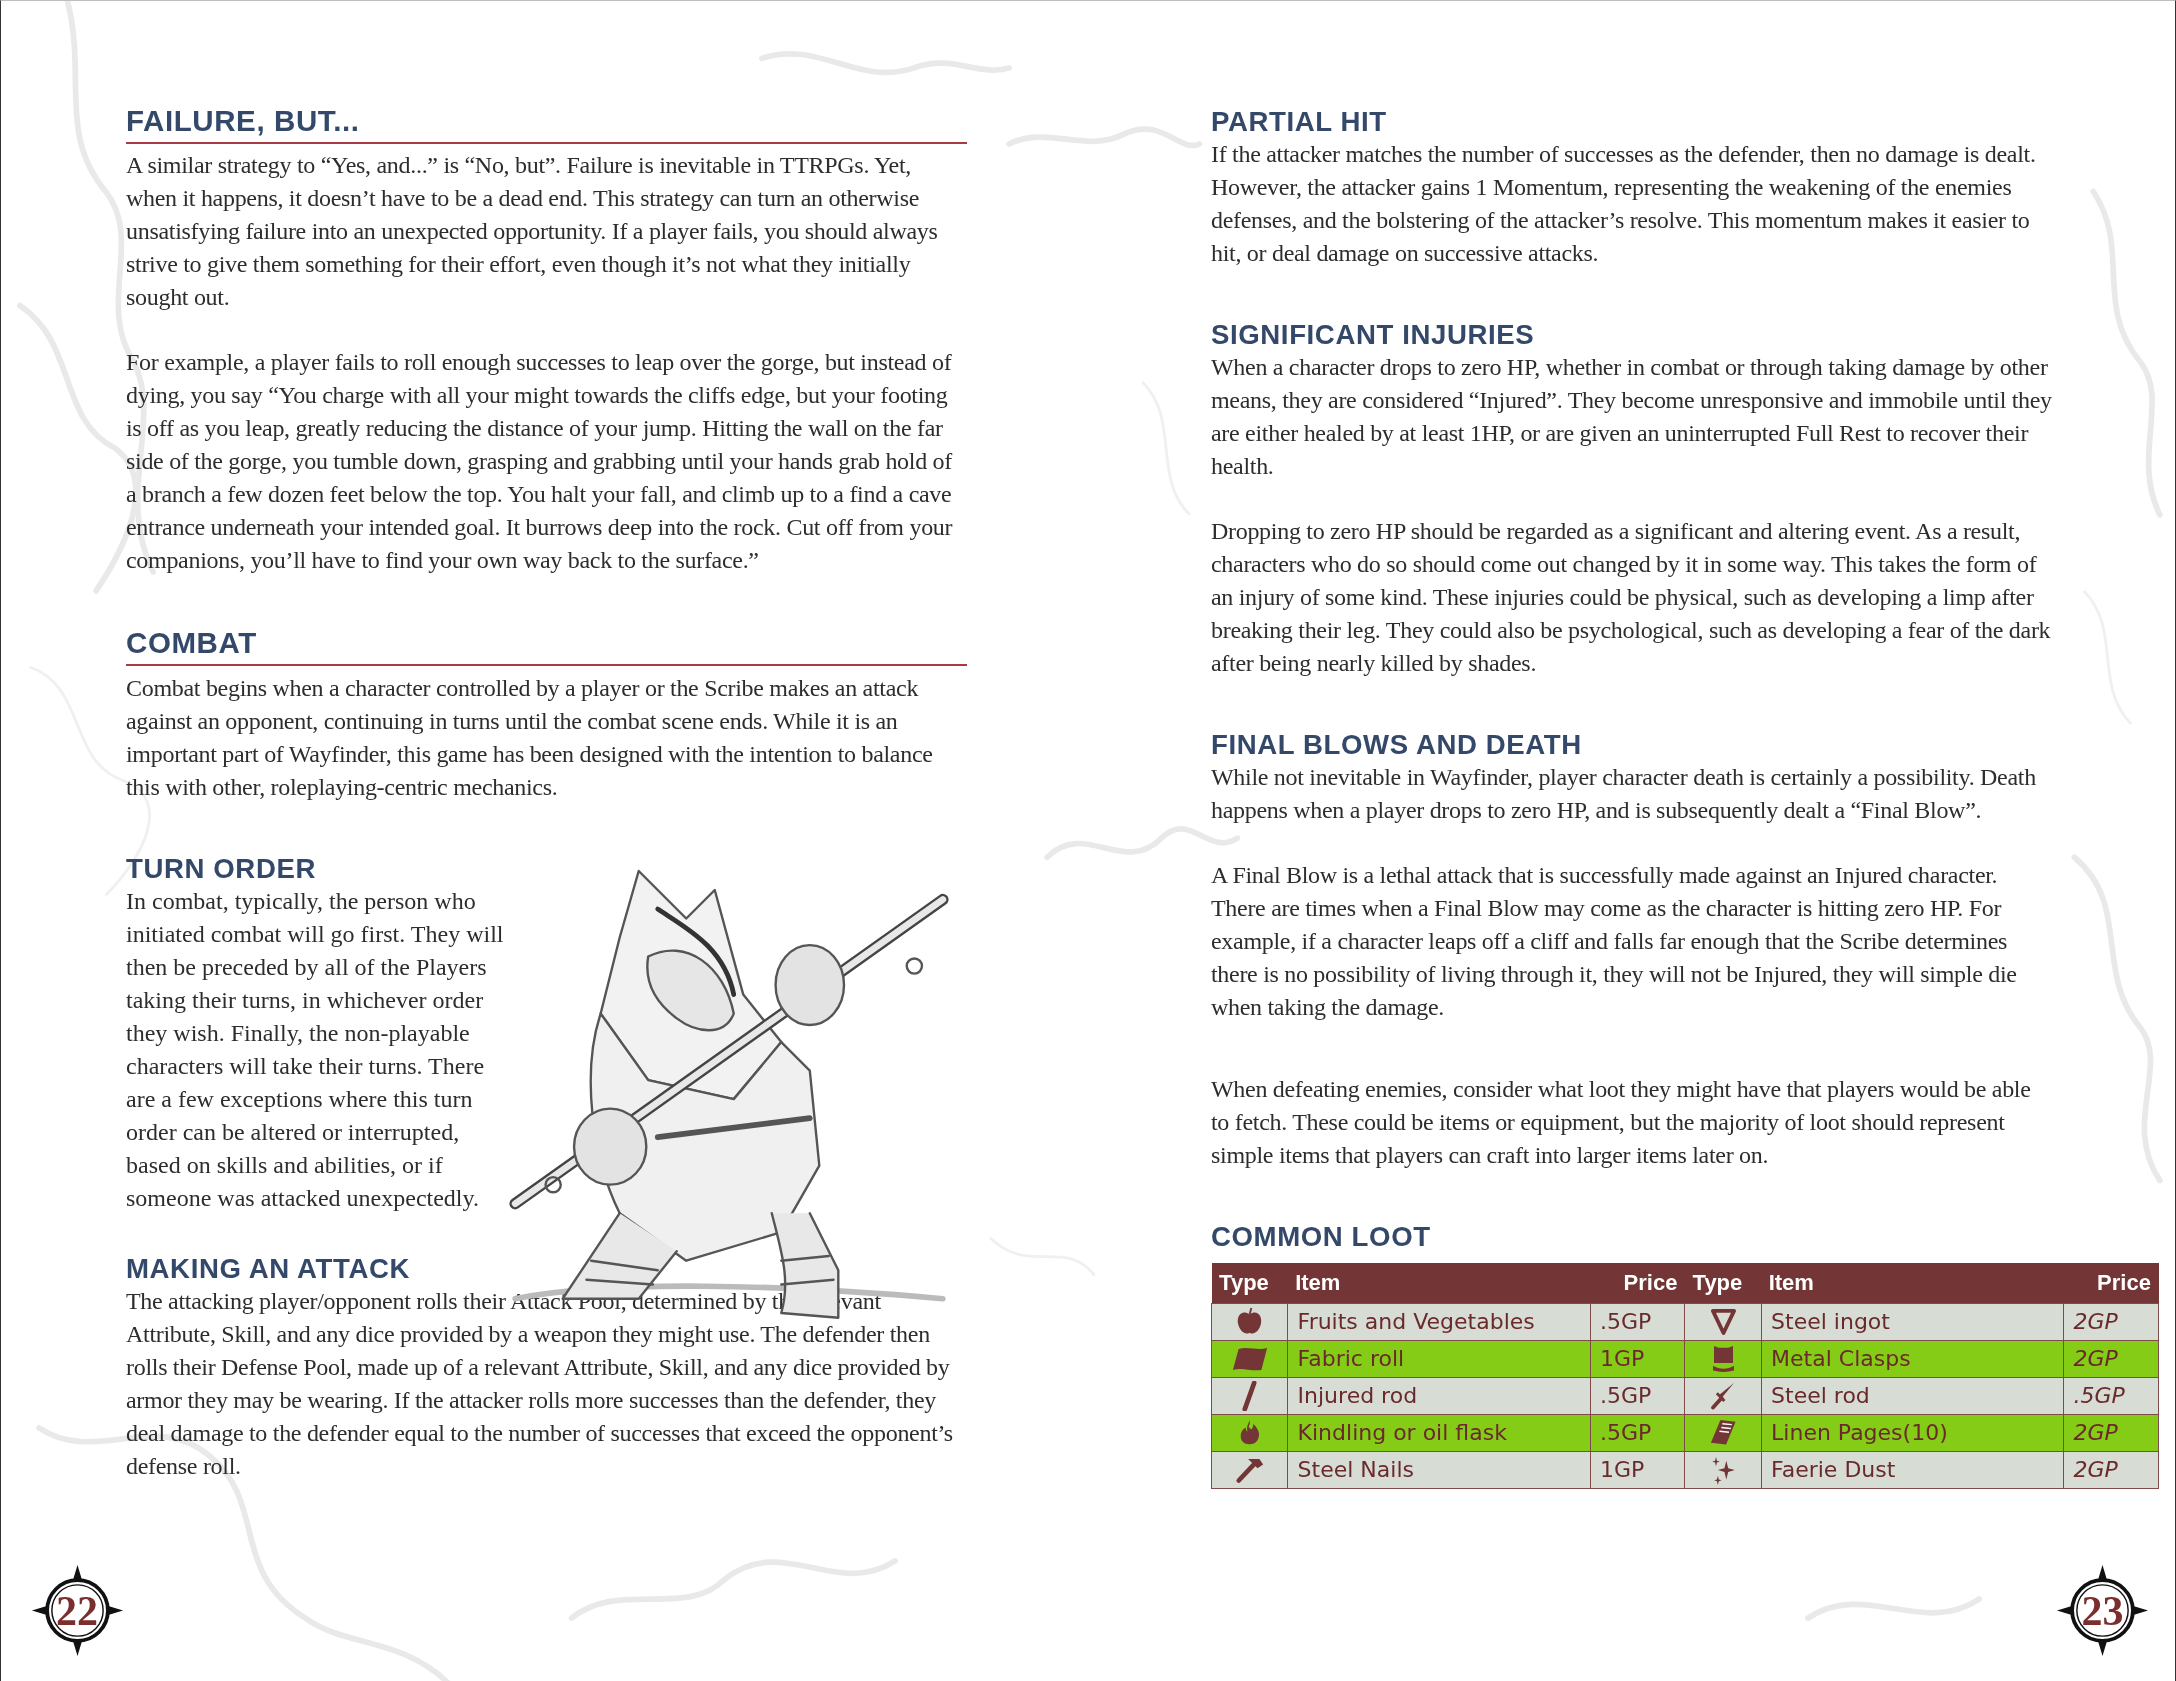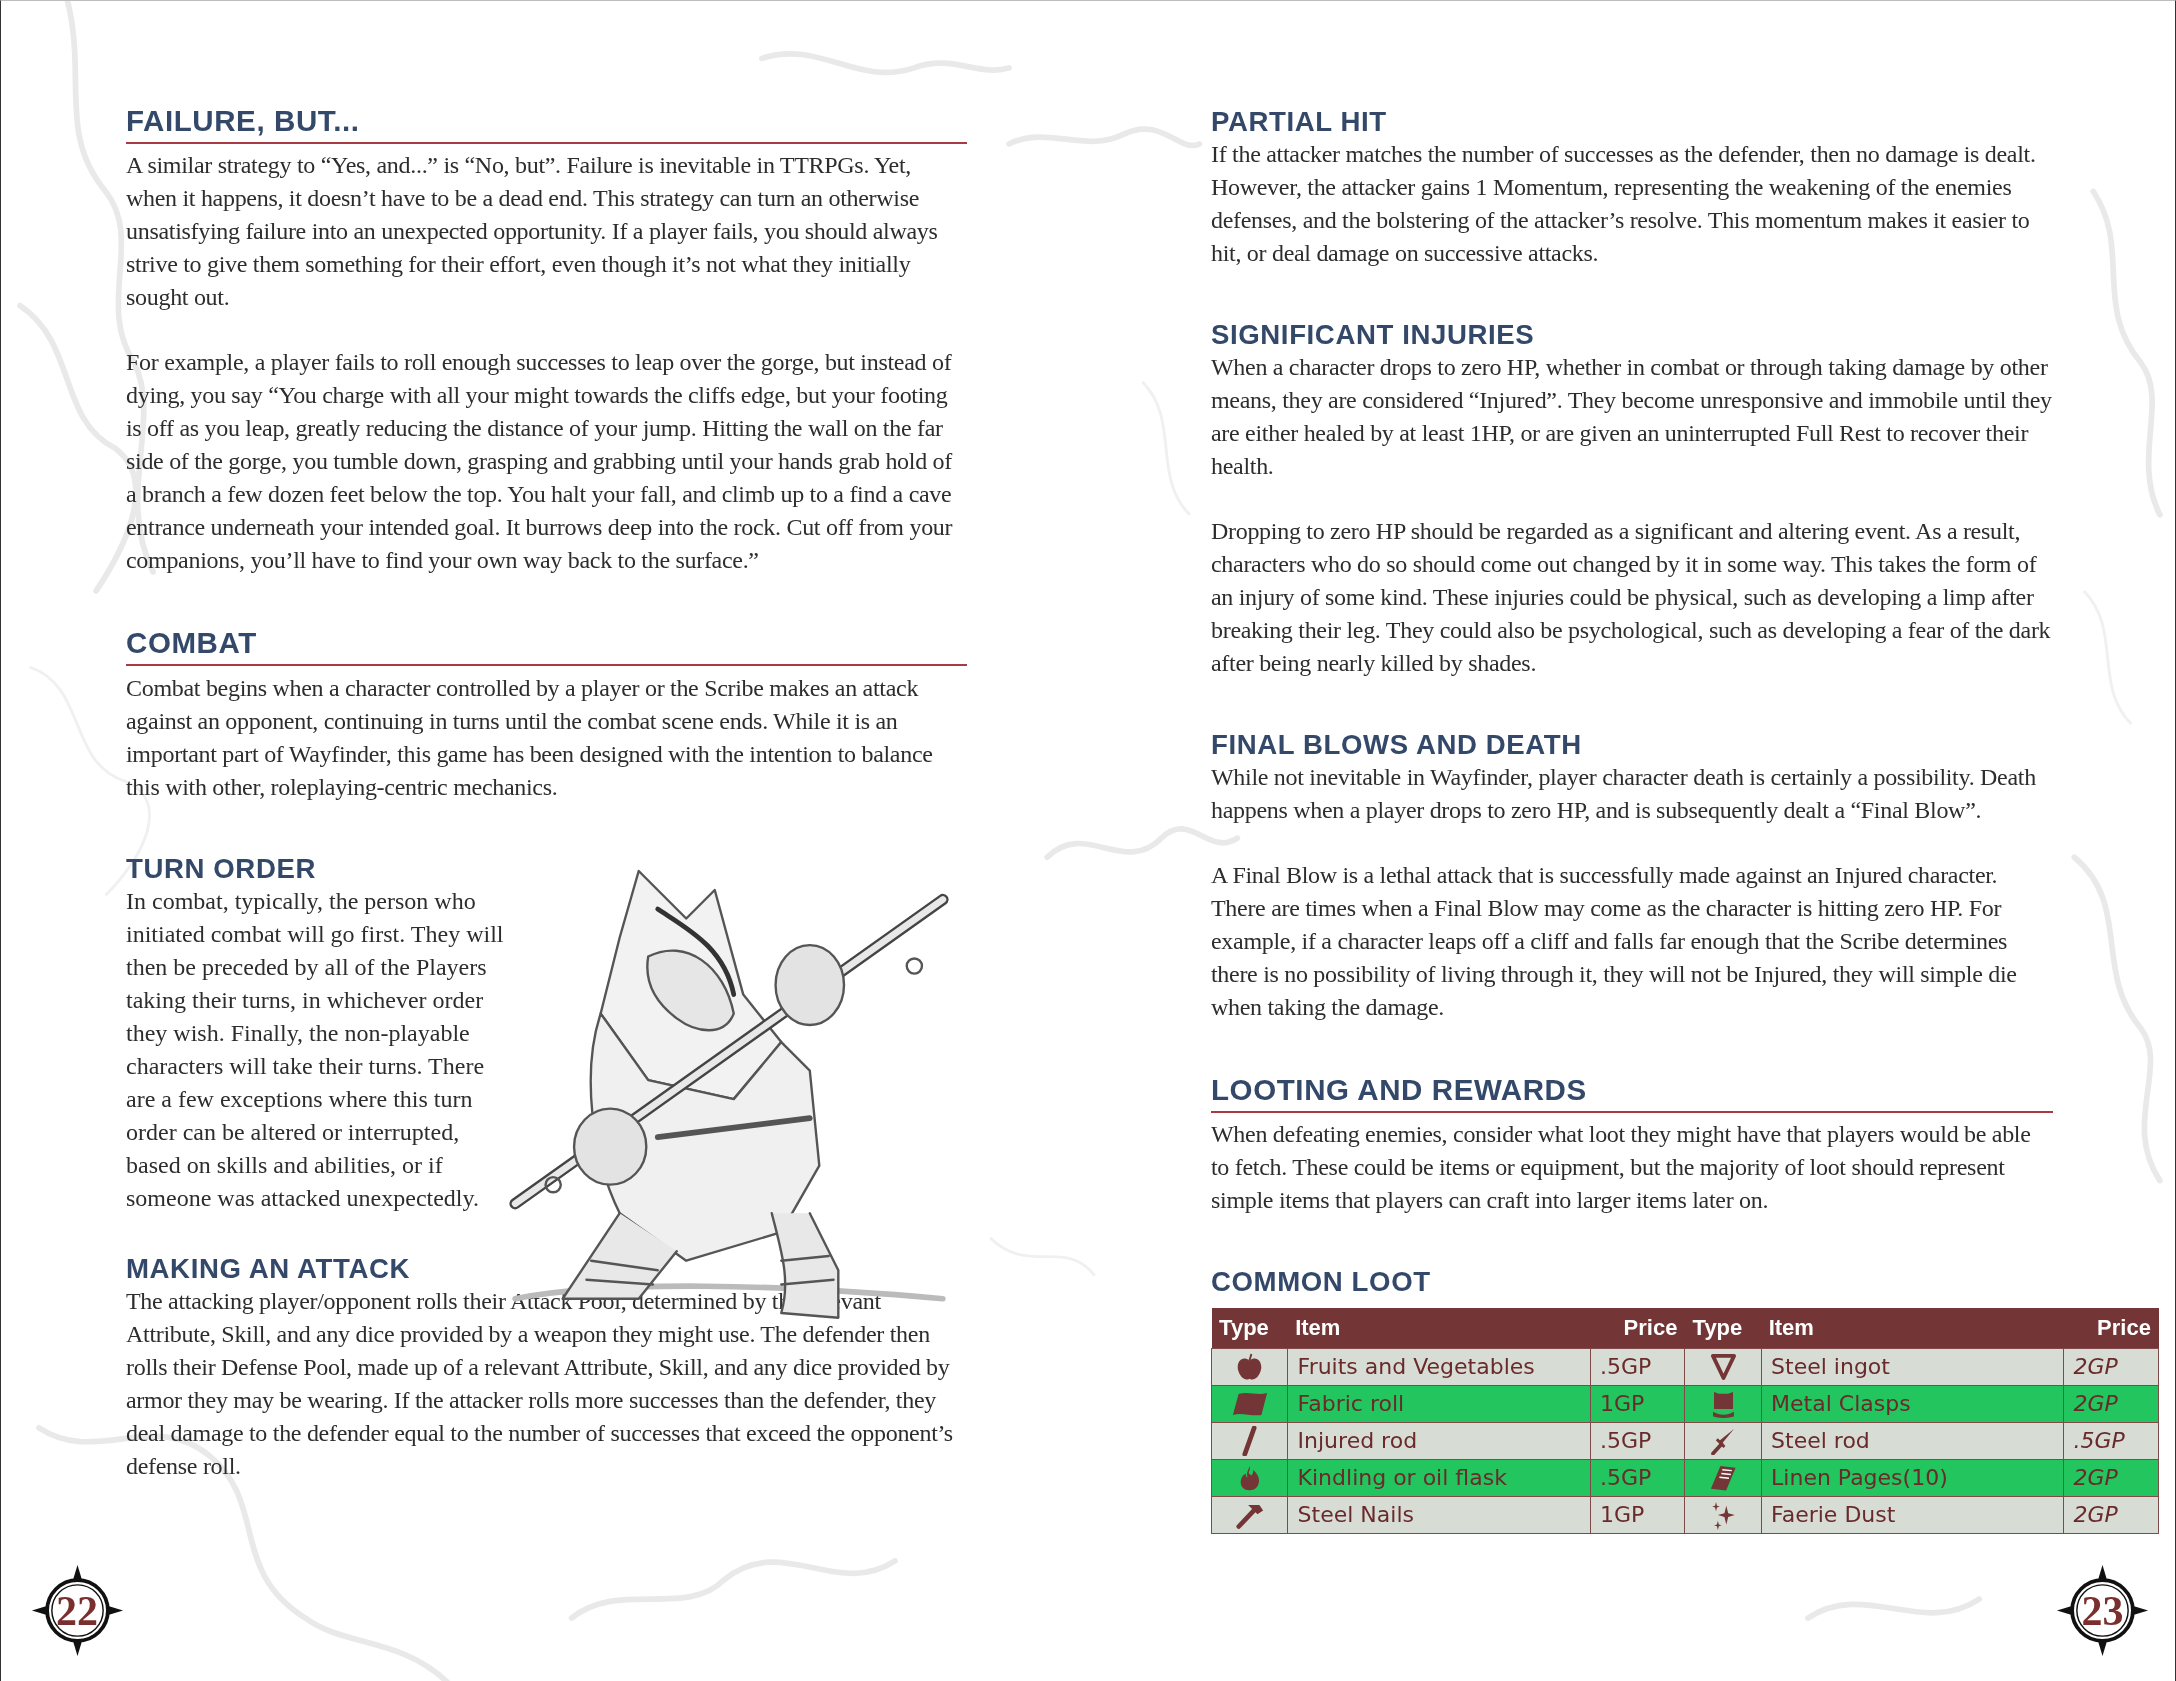--- a/index.html
+++ b/index.html
@@ -52,21 +52,21 @@
   table.loot th {
     background: #733535; color: #fff; font-weight: 700; text-align: left;
     height: 40px; padding: 0 7.6px; font-size: 22px;
     font-family: "Liberation Sans", "DejaVu Sans", sans-serif;
   }
   table.loot th.price { text-align: right; }
   table.loot td {
     border: 1.9px solid #7e4a4a; height: 36px; padding: 0 9.5px;
   }
   table.loot tr.odd td { background: #d7ddd5; }
-  table.loot tr.even td { background: #22c55e; }
+  table.loot tr.even td { background: #84cc16; }
   table.loot td.icon { width: 59px; text-align: center; padding: 0; }
   table.loot td.price { width: 61px; }
   table.loot td.price.italic { font-style: italic; }
   table.loot td.item { width: 238px; }
   .icon svg { display: block; margin: 0 auto; }
 </style>
 </head>
 <body>
 
 <div class="spread">
@@ -160,21 +160,20 @@
     <h3 class="sub">SIGNIFICANT INJURIES</h3>
     <p class="body">When a character drops to zero HP, whether in combat or through taking damage by other means, they are considered “Injured”. They become unresponsive and immobile until they are either healed by at least 1HP, or are given an uninterrupted Full Rest to recover their health.</p>
     <div class="gap"></div>
     <p class="body">Dropping to zero HP should be regarded as a significant and altering event. As a result, characters who do so should come out changed by it in some way. This takes the form of an injury of some kind. These injuries could be physical, such as developing a limp after breaking their leg. They could also be psychological, such as developing a fear of the dark after being nearly killed by shades.</p>
     <div class="gap-lg"></div>
     <h3 class="sub">FINAL BLOWS AND DEATH</h3>
     <p class="body">While not inevitable in Wayfinder, player character death is certainly a possibility. Death happens when a player drops to zero HP, and is subsequently dealt a “Final Blow”.</p>
     <div class="gap"></div>
     <p class="body">A Final Blow is a lethal attack that is successfully made against an Injured character. There are times when a Final Blow may come as the character is hitting zero HP. For example, if a character leaps off a cliff and falls far enough that the Scribe determines there is no possibility of living through it, they will not be Injured, they will simple die when taking the damage.</p>
     <div class="gap-lg"></div>
-    <h2 class="sec rule">LOOTING AND REWARDS</h2>
     <p class="body">When defeating enemies, consider what loot they might have that players would be able to fetch. These could be items or equipment, but the majority of loot should represent simple items that players can craft into larger items later on.</p>
     <div class="gap-lg"></div>
     <h3 class="sub">COMMON LOOT</h3>
 
     <table class="loot">
       <thead>
         <tr>
           <th>Type</th>
           <th>Item</th>
           <th class="price">Price</th>

